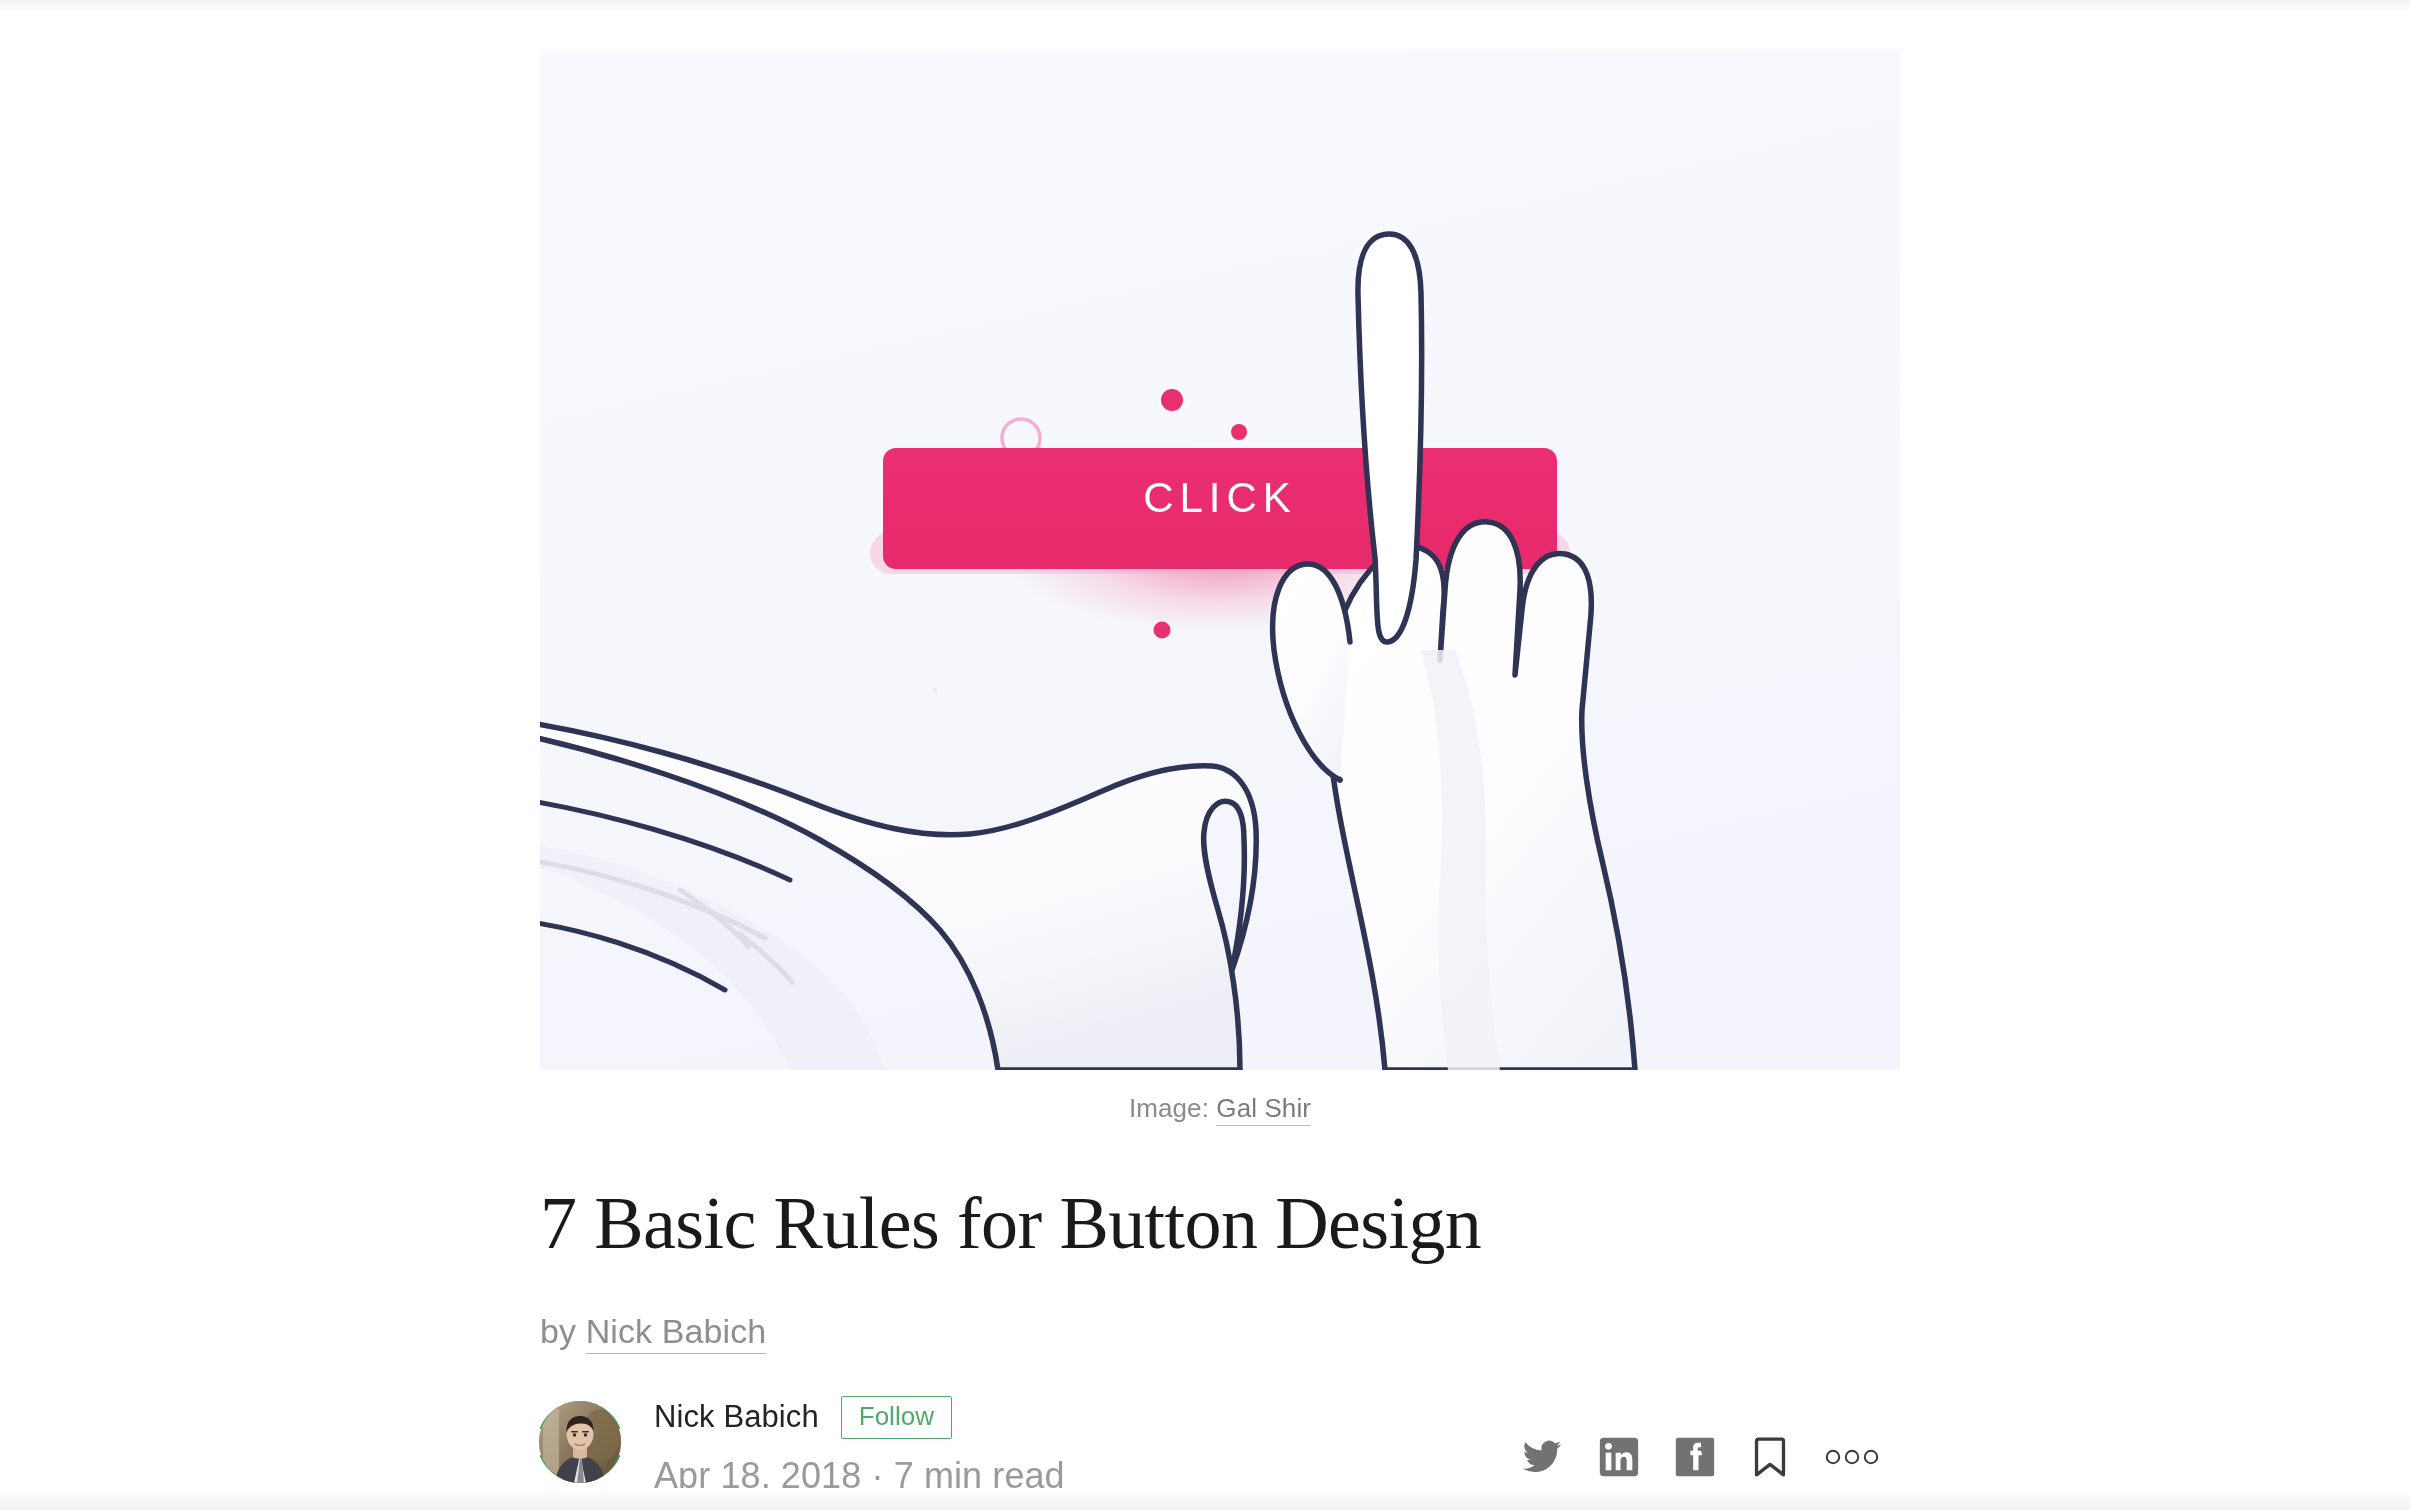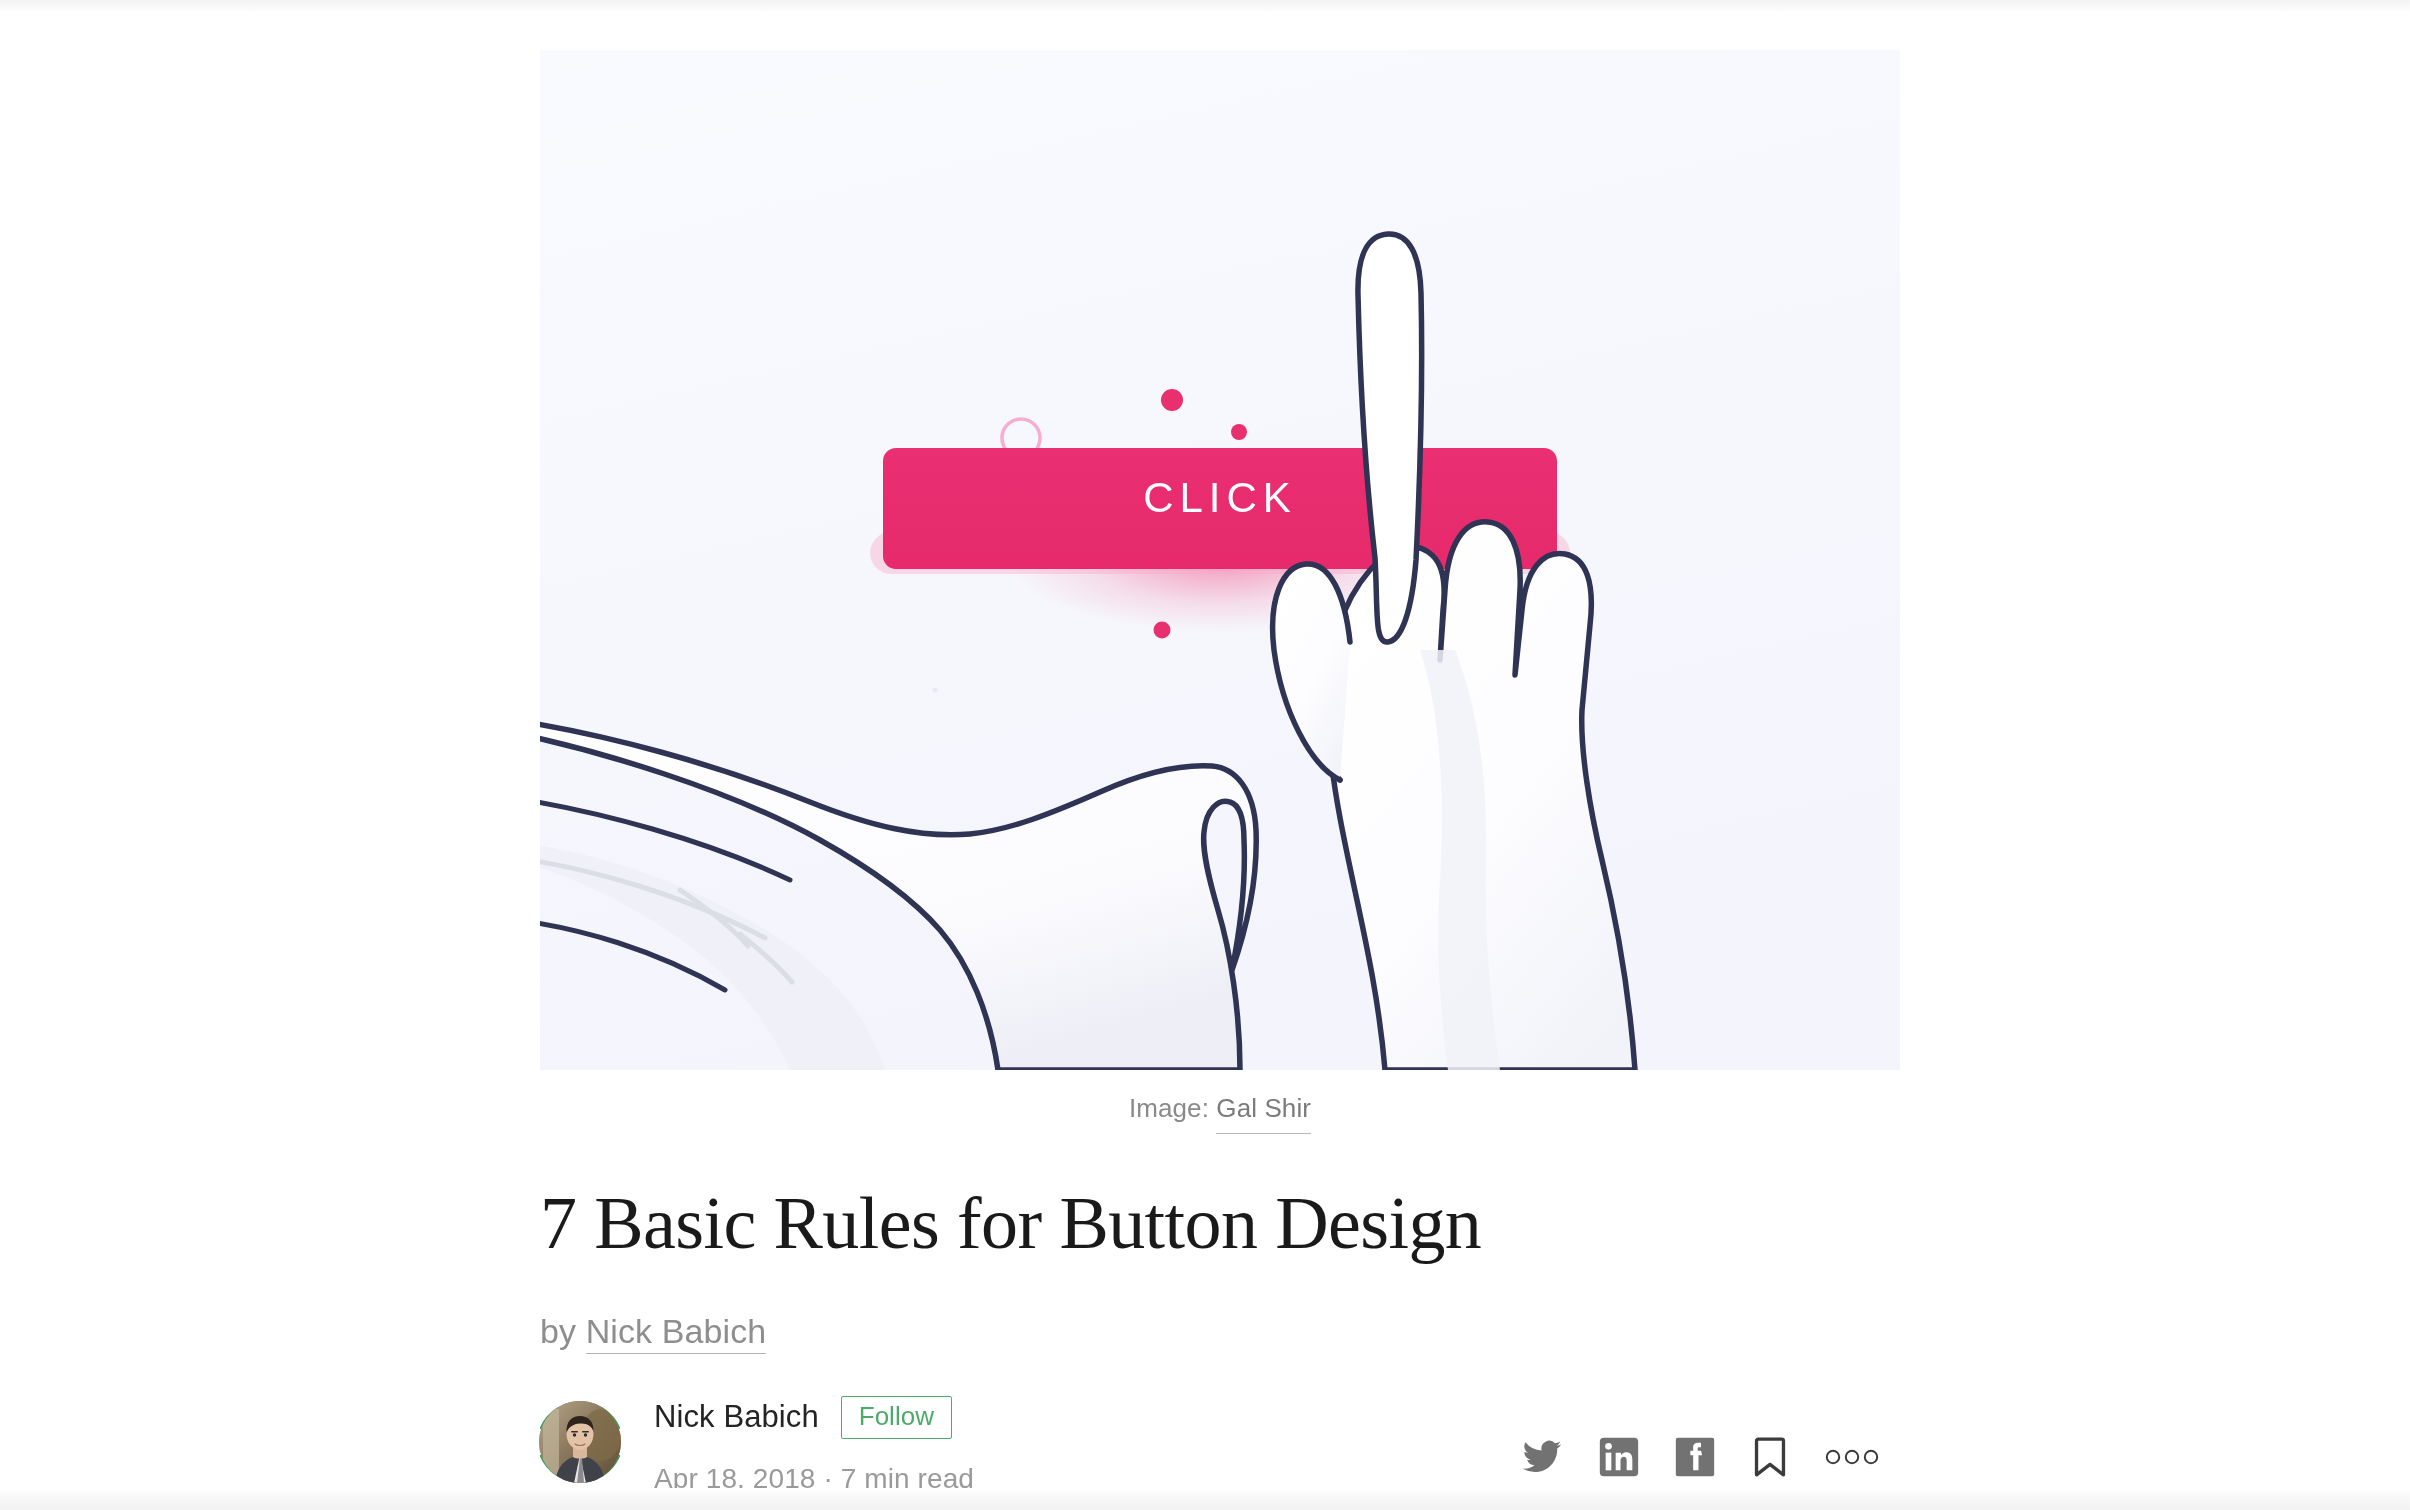--- a/index.html
+++ b/index.html
@@ -62,21 +62,21 @@
     margin-top: 23px;
     text-align: center;
     font-size: 26px;
     color: #8a8a8a;
     letter-spacing: .1px;
   }
   .caption .cap-link {
     color: #7b7b7b;
     text-decoration: none;
     border-bottom: 1px solid #b9b9b9;
-    padding-bottom: 10px;
+    padding-bottom: 2px;
   }
 
   
   .title {
     margin-top: 60px;
     font-family: "Liberation Serif", "DejaVu Serif", serif;
     font-size: 74px;
     line-height: 1.06;
     letter-spacing: -0.6px;
     color: #1a1a1a;
@@ -148,22 +148,22 @@
     border-radius: 2px;
     color: #4cab6b;
     font-size: 26px;
     padding: 5px 17px 7px 17px;
     background: transparent;
     line-height: 1.1;
     cursor: pointer;
     font-family: "Liberation Sans", sans-serif;
   }
   .meta-sub {
-    margin-top: 24px;
-    font-size: 28px;
+    margin-top: 16px;
+    font-size: 36px;
     color: #9a9a9a;
     letter-spacing: .1px;
   }
 
   .social {
     display: flex;
     align-items: center;
     gap: 36px;
     padding-top: 45px;
     padding-right: 11px;

